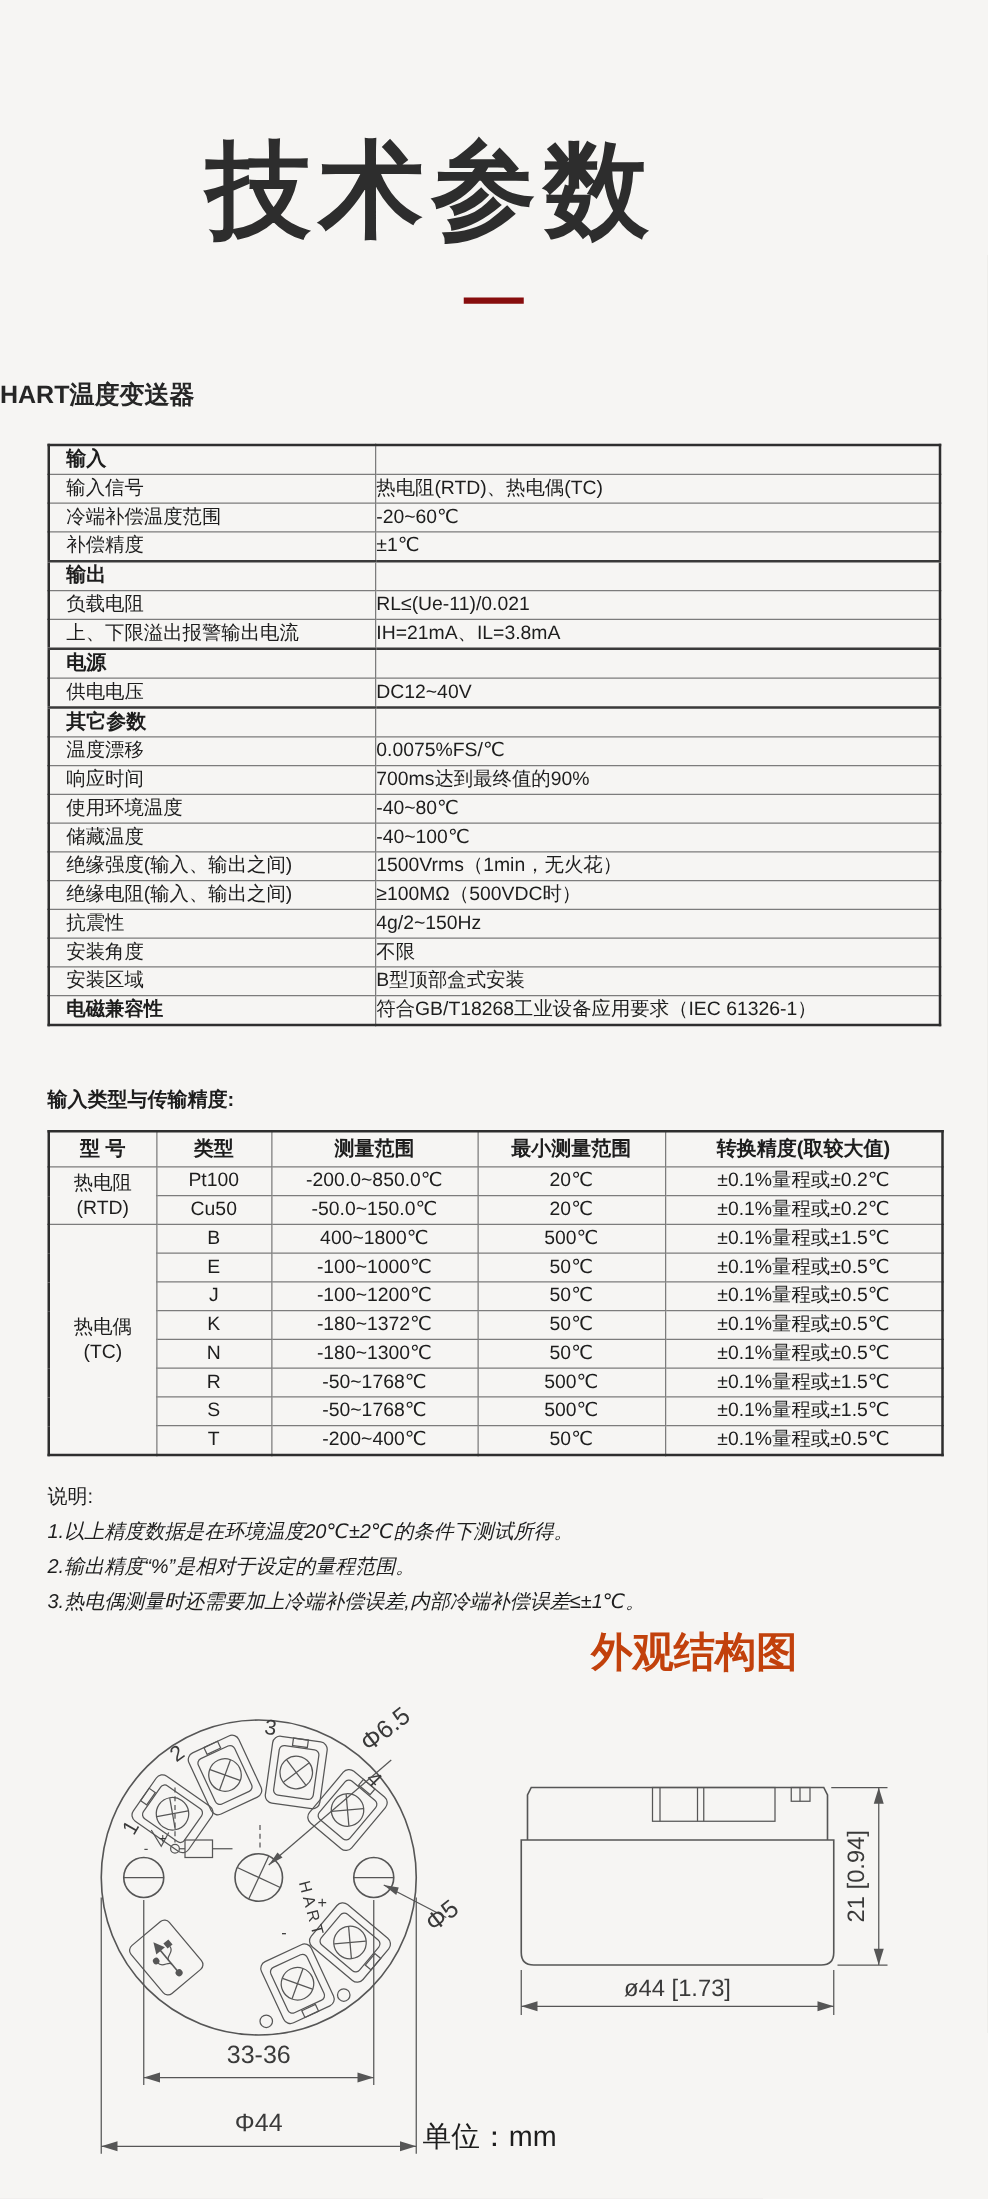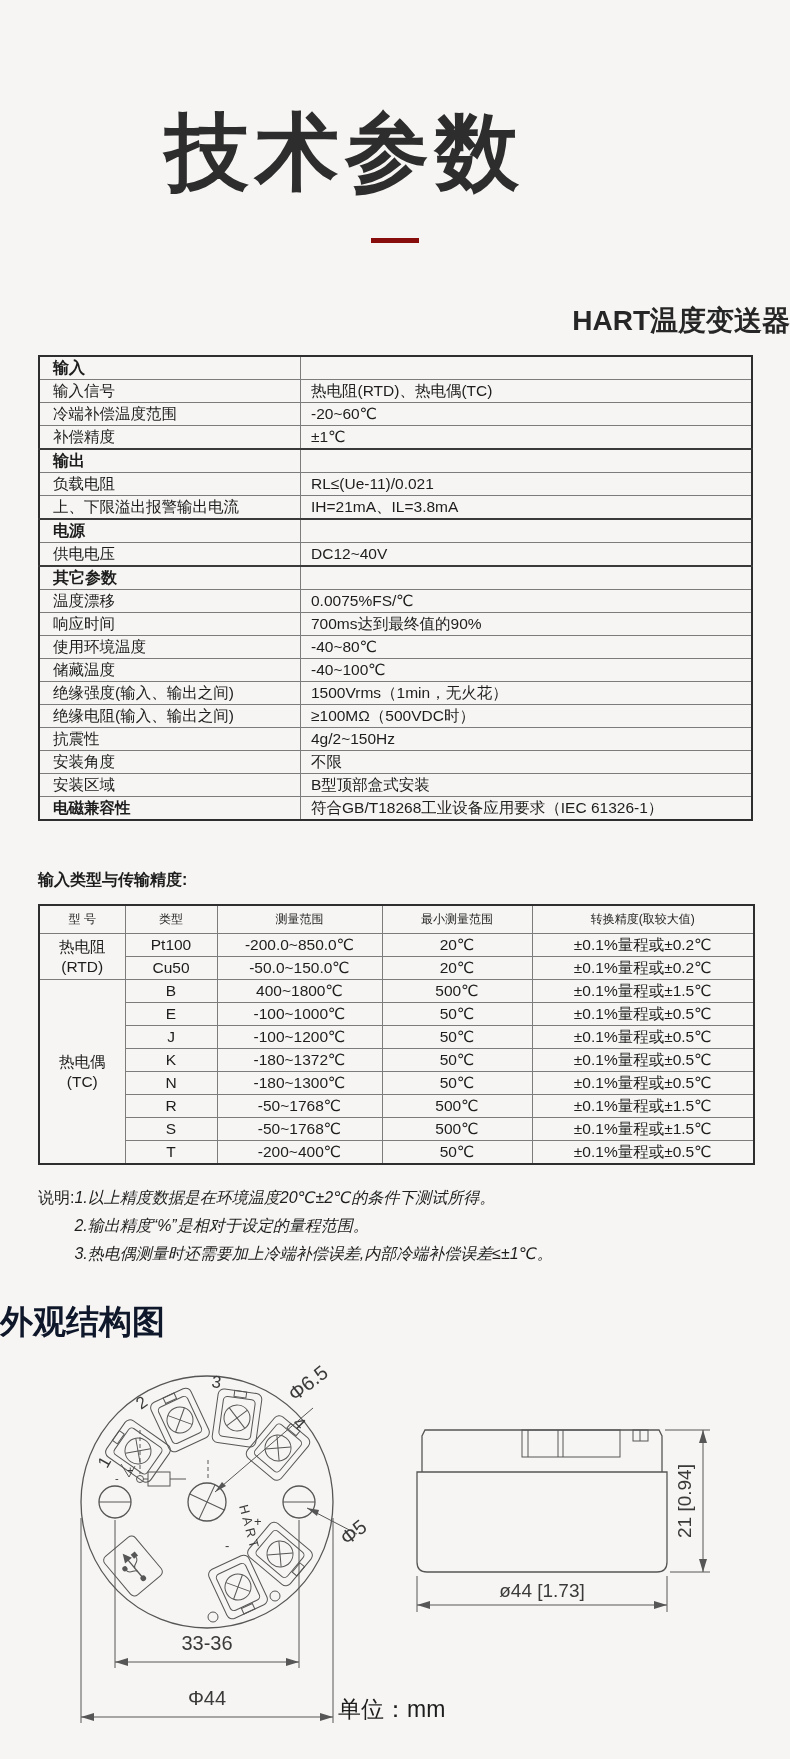--- a/index.html
+++ b/index.html
@@ -13,62 +13,62 @@
     position:absolute; top:84px; left:0; width:690px;
     text-align:center; font-size:84px; line-height:1.15; font-weight:900;
     color:#2d2d2d; letter-spacing:6px;margin-top:20px;
   }
   .title-divider {
     position:absolute; top:238px; left:50%; transform:translateX(-50%);
     width:48px; height:5px; background:#870d0d;
   }
   .product-title {
     position:absolute; top:302px; left:0; width:790px;
-    text-align:right; font-size:28px; font-weight:700; color:#262626;
+    text-align:left; font-size:20px; font-weight:700; color:#262626;
   }
   table { border-collapse:collapse; table-layout:fixed; }
   .spec-table {
     position:absolute; left:38px; top:355px; width:715px;
     border:2px solid #2e2e2e; font-size:15.5px; color:#1d1d1d;
   }
   .spec-table td {
     border-top:1px solid #7c7c7c; border-bottom:1px solid #7c7c7c;
     height:22px; line-height:22px; padding:0; vertical-align:middle;
     white-space:nowrap; overflow:hidden;margin-top:20px;
   }
   .spec-table td.label { width:247px; padding-left:13px; border-right:1px solid #7c7c7c; }
-  .spec-table td.value { padding-left:10px; }
+  .spec-table td.value { }
   .spec-table tr.section td { font-weight:700; font-size:16px; }
   .spec-table tr.section td { border-top:2px solid #3a3a3a; }
   .spec-table tr:first-child td { border-top:none; }
   .spec-table td.bold { font-weight:700; }
   .acc-heading {
     position:absolute; left:38px; top:870px; font-size:16px; font-weight:700; color:#1d1d1d;
   }
   .acc-table {
     position:absolute; left:38px; top:904px; width:715px;
     border:2px solid #2e2e2e; font-size:15.5px; color:#1d1d1d; text-align:center;
   }
   .acc-table th, .acc-table td {
     border:1px solid #7c7c7c; height:22px; line-height:22px; padding:0 2px;
     white-space:nowrap; overflow:hidden; font-weight:400; vertical-align:middle;
   }
-  .acc-table th { height:27px; line-height:27px; font-weight:400; font-size:12px;margin-top:16px; }
+  .acc-table th { height:27px; line-height:27px; font-weight:700; font-size:16px;margin-top:16px; }
   .acc-table td.group { line-height:20px; }
   .col-model{width:86px;} .col-type{width:92px;} .col-range{width:165px;}
   .col-minrange{width:150px;} .col-acc{width:222px;}
   .notes {
     position:absolute; left:38px; top:1184px; width:715px;
-    font-size:16px; line-height:28px; color:#1d1d1d; display:flex;
+    font-size:16px; line-height:28px; color:#1d1d1d; display:flex;flex-direction:column;
   }
   .notes .prefix { flex:0 0 auto; }
   .notes .note-lines { flex:1 1 auto;font-style:italic; }
   .structure-title {
     position:absolute; top:1300px; left:0; width:638px;
-    text-align:left; font-size:33px; font-weight:700; color:#0f172a;
+    text-align:right; font-size:33px; font-weight:700; color:#c2410c;
   }
   .svg-abs { position:absolute; }
   .svg-top { left:55px; top:1250px; }
   .svg-side { left:400px; top:1400px; }
   .unit-label {
     position:absolute; left:338px; top:1694px; font-size:23px; color:#1d1d1d;
   }
   svg { overflow:visible; }
   .draw { stroke:#565656; fill:none; stroke-width:1.3; }
   .draw-thin { stroke:#565656; fill:none; stroke-width:1; }

